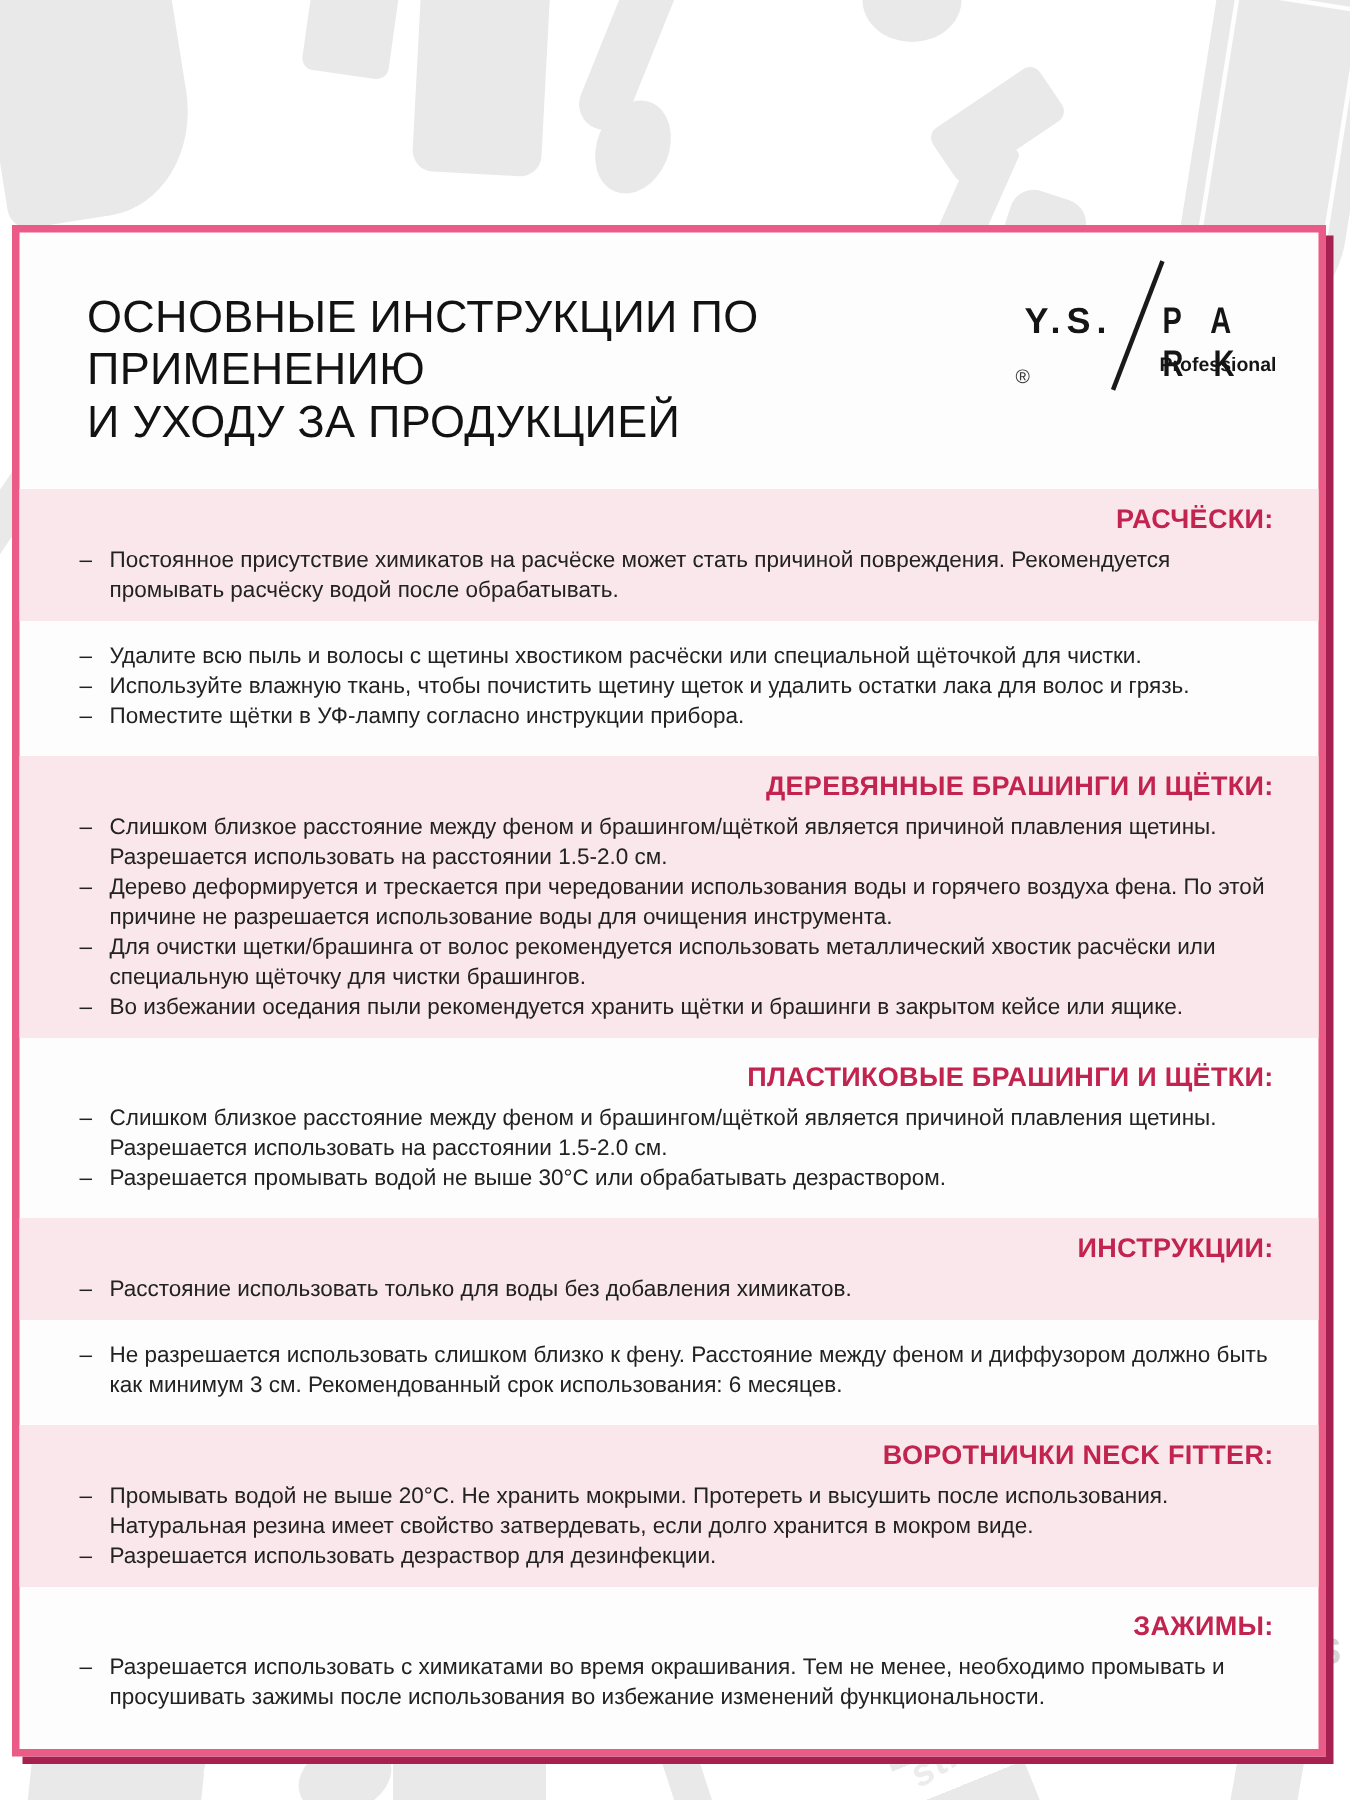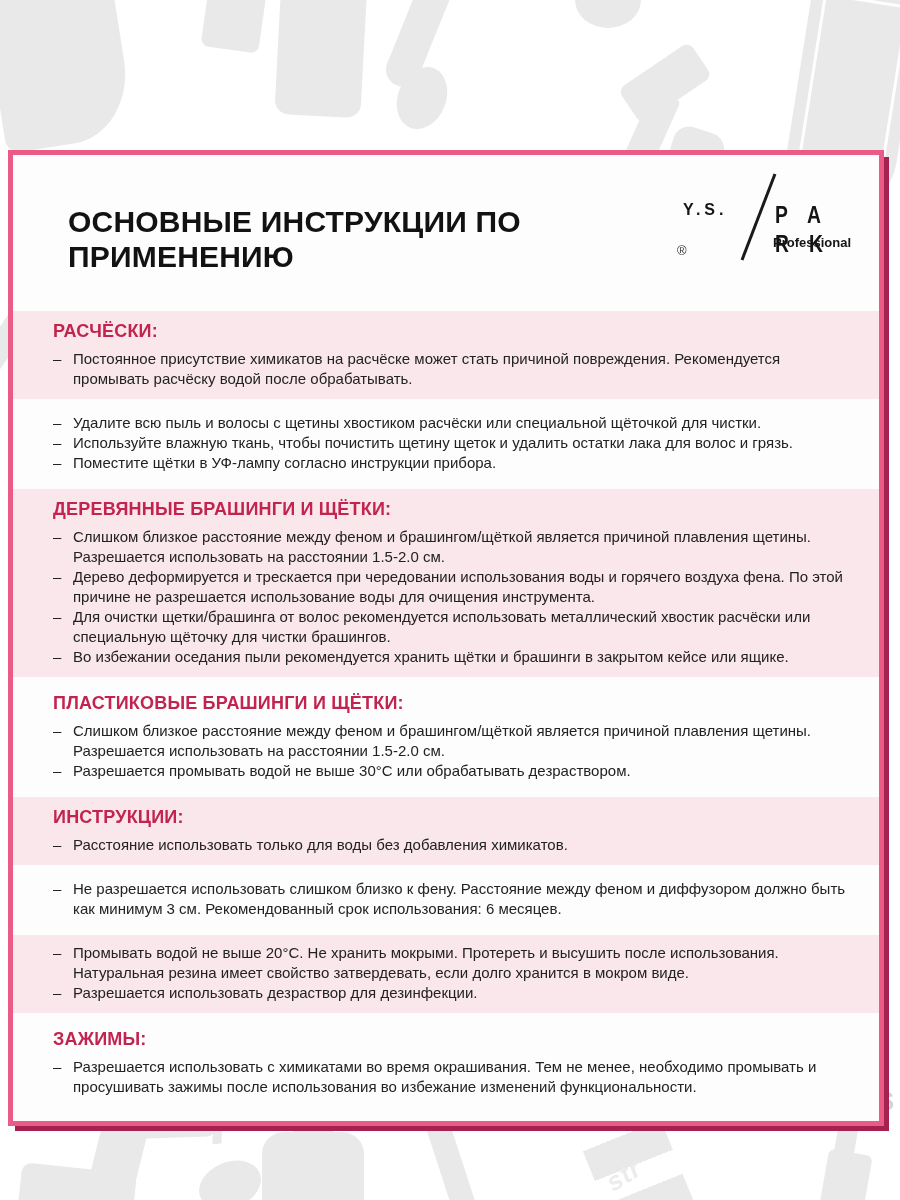--- a/index.html
+++ b/index.html
@@ -26,38 +26,38 @@
     position:absolute;left:8px;top:150px;width:876px;box-sizing:border-box;
     min-height:888px;
     background:#fdfdfd;
     border:5px solid #ea5c87;
     box-shadow:6px 6px 0 -1px #a62050;
     z-index:2;
     padding:0 0 14px 0;
   }
   .card-header{position:relative;padding:34px 40px 22px 40px;}
   h1{
-    margin:15px;color:#121212;font-size:30px;line-height:35px;font-weight:700;
+    margin:5px;color:#121212;font-size:30px;line-height:35px;font-weight:400;
     letter-spacing:.2px;max-width:650px;
   }
   
   .logo{position:absolute;right:28px;top:18px;width:168px;height:92px;color:#151515;}
   .logo .slash{
     position:absolute;left:74px;top:-2px;width:3px;height:92px;background:#1a1a1a;
     transform:rotate(21deg);transform-origin:center;
   }
-  .logo .ys{position:absolute;left:0px;top:28px;font-size:16px;font-weight:700;letter-spacing:4px;}
+  .logo .ys{position:absolute;left:0px;top:28px;font-size:24px;font-weight:700;letter-spacing:4px;}
   .logo .park{position:absolute;left:92px;top:28px;font-size:21px;font-weight:700;letter-spacing:8px;transform:scale(.92,1.18);transform-origin:left top;}
   .logo .prof{position:absolute;right:0px;top:62px;font-size:13px;font-weight:700;}
   .logo .reg{position:absolute;left:-6px;top:70px;font-size:13px;color:#333;}
   
   .sections{display:flex;flex-direction:column;gap:6px;}
   .sec{padding:8px 30px 10px 40px;}
   .sec.tinted{background:#f9e7eb;}
-  .sec-h{margin:0 0 6px 0;color:#c2234f;font-size:18px;line-height:24px;font-weight:700;letter-spacing:.2px;}
+  .sec-h{margin:0 0 6px 0;color:#c2234f;font-size:18px;line-height:24px;font-weight:700;letter-spacing:.2px;text-align:right;}
   .bullet{display:grid;grid-template-columns:20px 1fr;color:#222222;font-size:15px;line-height:20px;max-width:815px;}
   .dash{color:#222;}
 </style>
 </head>
 <body>
 
 <div class="decor">
 
   <div class="shape" style="left:-8px;top:-40px;width:130px;height:185px;border-radius:14px 14px 48%/14px 14px 40%;transform:rotate(-9deg);"></div>
   <div class="shape" style="left:205px;top:-18px;width:58px;height:68px;border-radius:8px;transform:rotate(8deg);"></div>
@@ -102,20 +102,21 @@
   <div class="wm">
     <div>CLASSIC</div>
     <div>HAIRCUTS</div>
   </div>
 </div>
 
 <div class="card">
   <div class="card-header">
     <h1>
       <span>ОСНОВНЫЕ ИНСТРУКЦИИ ПО ПРИМЕНЕНИЮ</span><br>
+      <span>И УХОДУ ЗА ПРОДУКЦИЕЙ</span>
     </h1>
     <div class="logo">
       <span class="slash"></span>
       <span class="ys">Y.S.</span>
       <span class="park">P A R K</span>
       <span class="prof">Professional</span>
       <span class="reg">®</span>
     </div>
   </div>
   <div class="sections">
@@ -189,20 +190,21 @@
   </section>
       <section class="sec">
     <div>
           <div class="bullet">
             <span class="dash">–</span>
             <span>Не разрешается использовать слишком близко к фену. Расстояние между феном и диффузором должно быть как минимум 3 см. Рекомендованный срок использования: 6 месяцев.</span>
           </div>
         </div>
   </section>
       <section class="sec tinted">
+    <h2 class="sec-h">ВОРОТНИЧКИ NECK FITTER:</h2>
     <div>
           <div class="bullet">
             <span class="dash">–</span>
             <span>Промывать водой не выше 20°C. Не хранить мокрыми. Протереть и высушить после использования. Натуральная резина имеет свойство затвердевать, если долго хранится в мокром виде.</span>
           </div>
           <div class="bullet">
             <span class="dash">–</span>
             <span>Разрешается использовать дезраствор для дезинфекции.</span>
           </div>
         </div>

